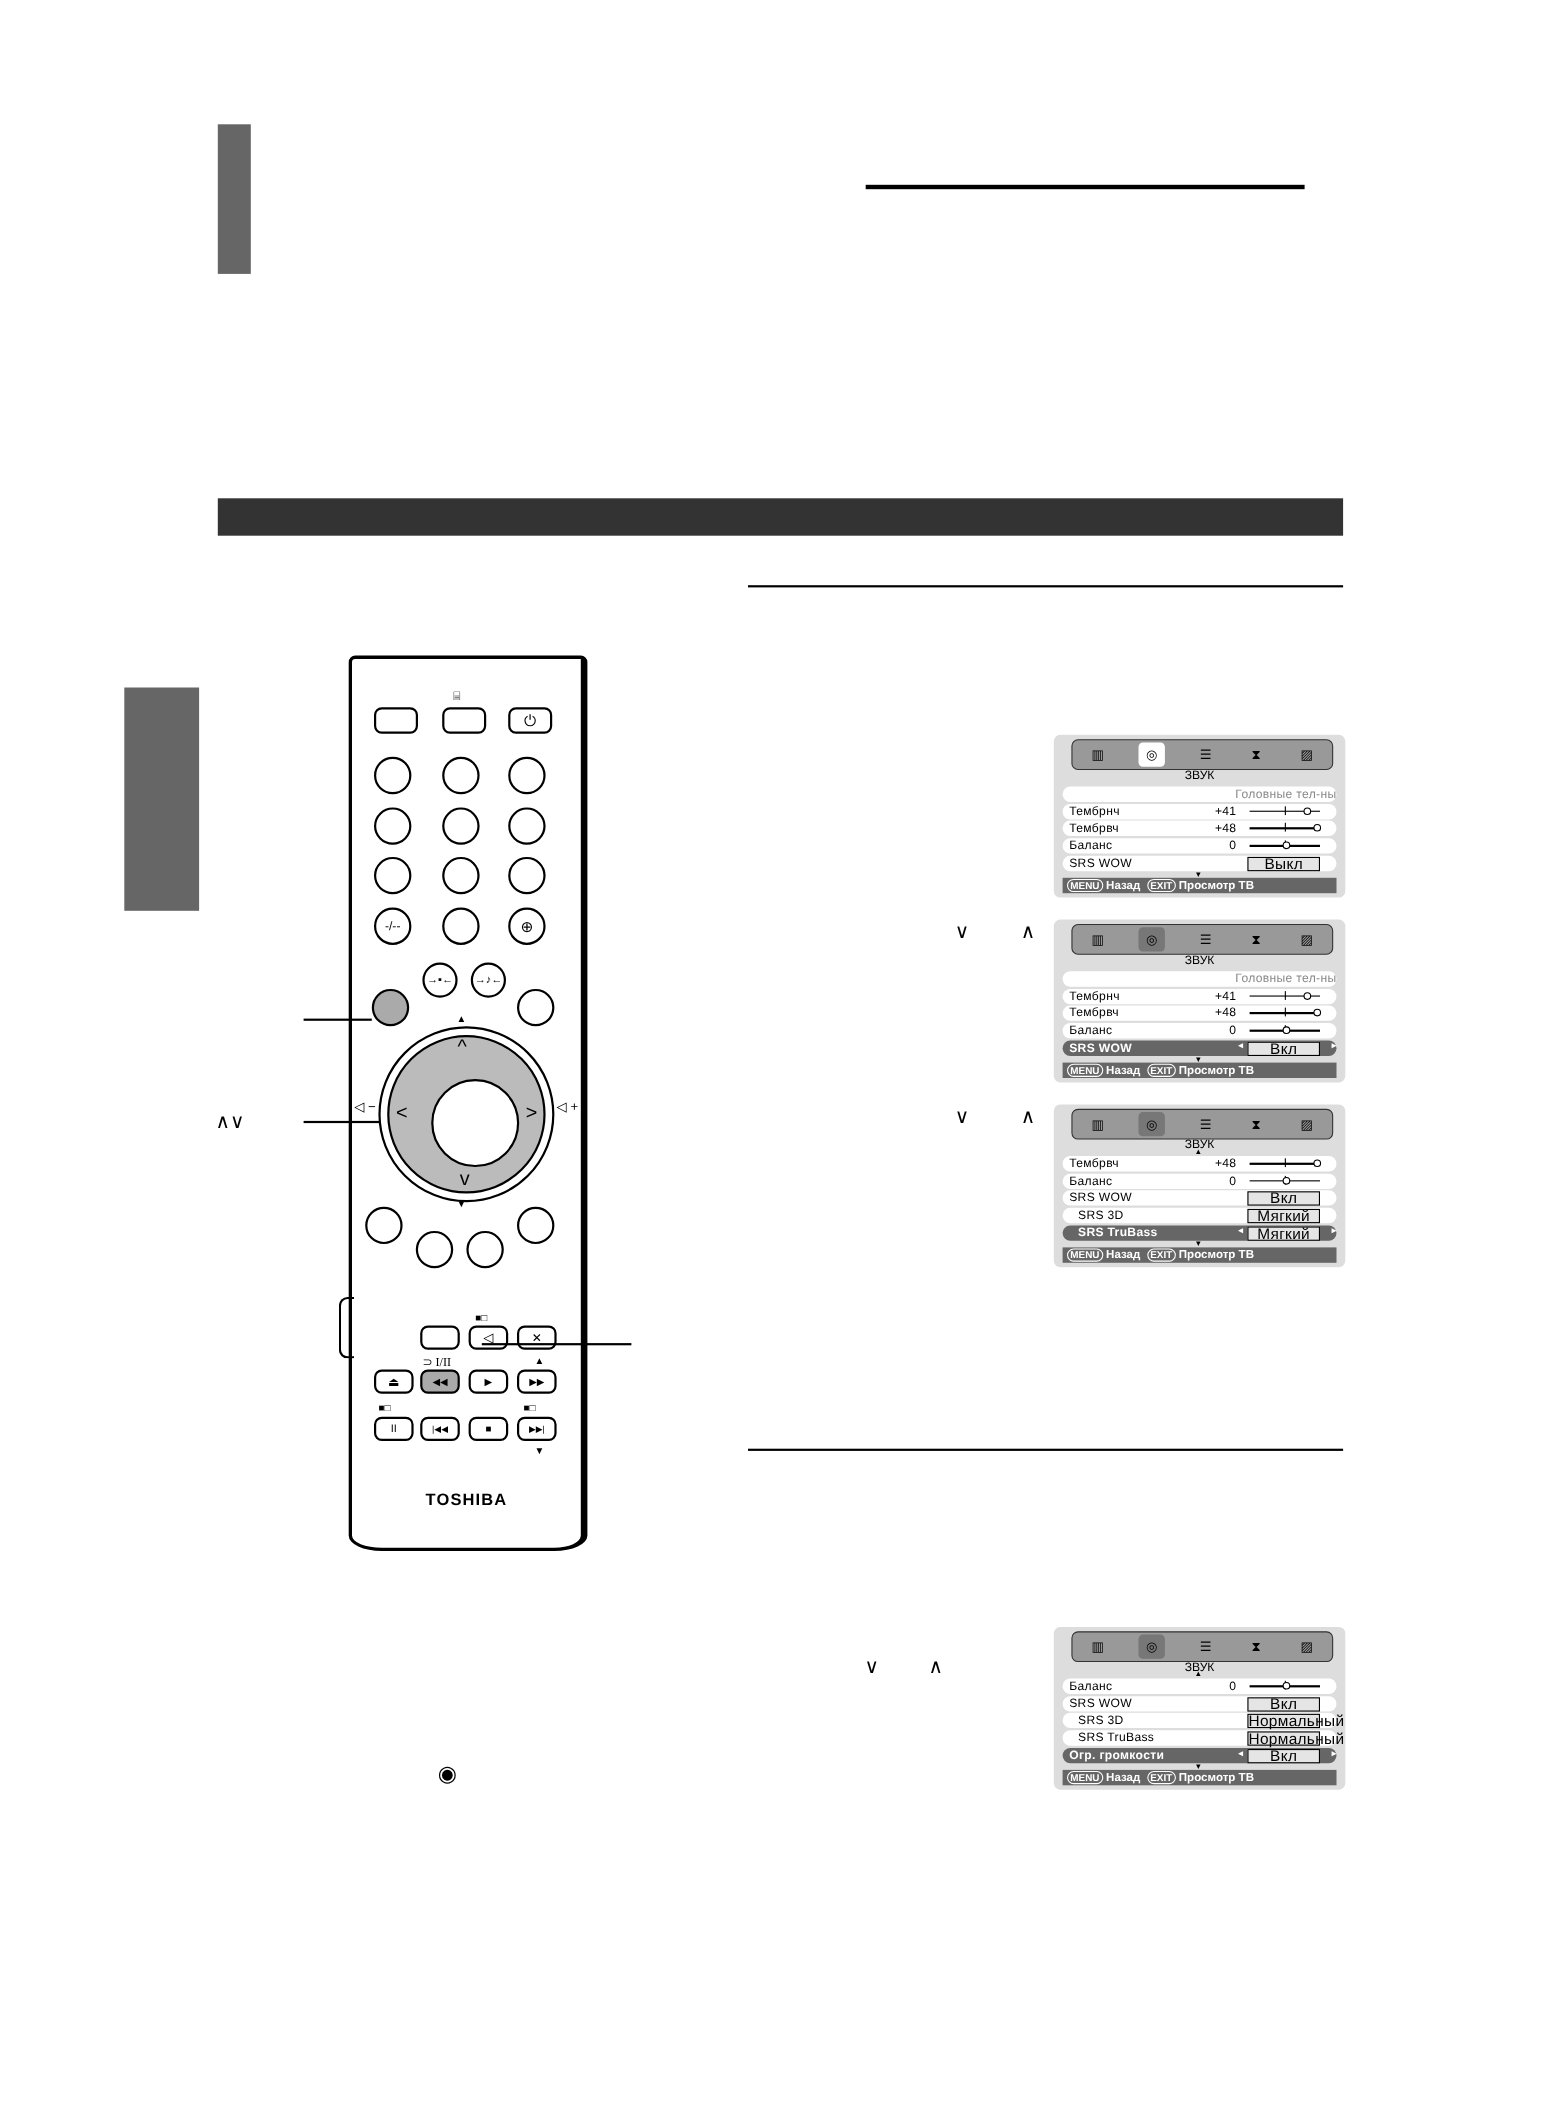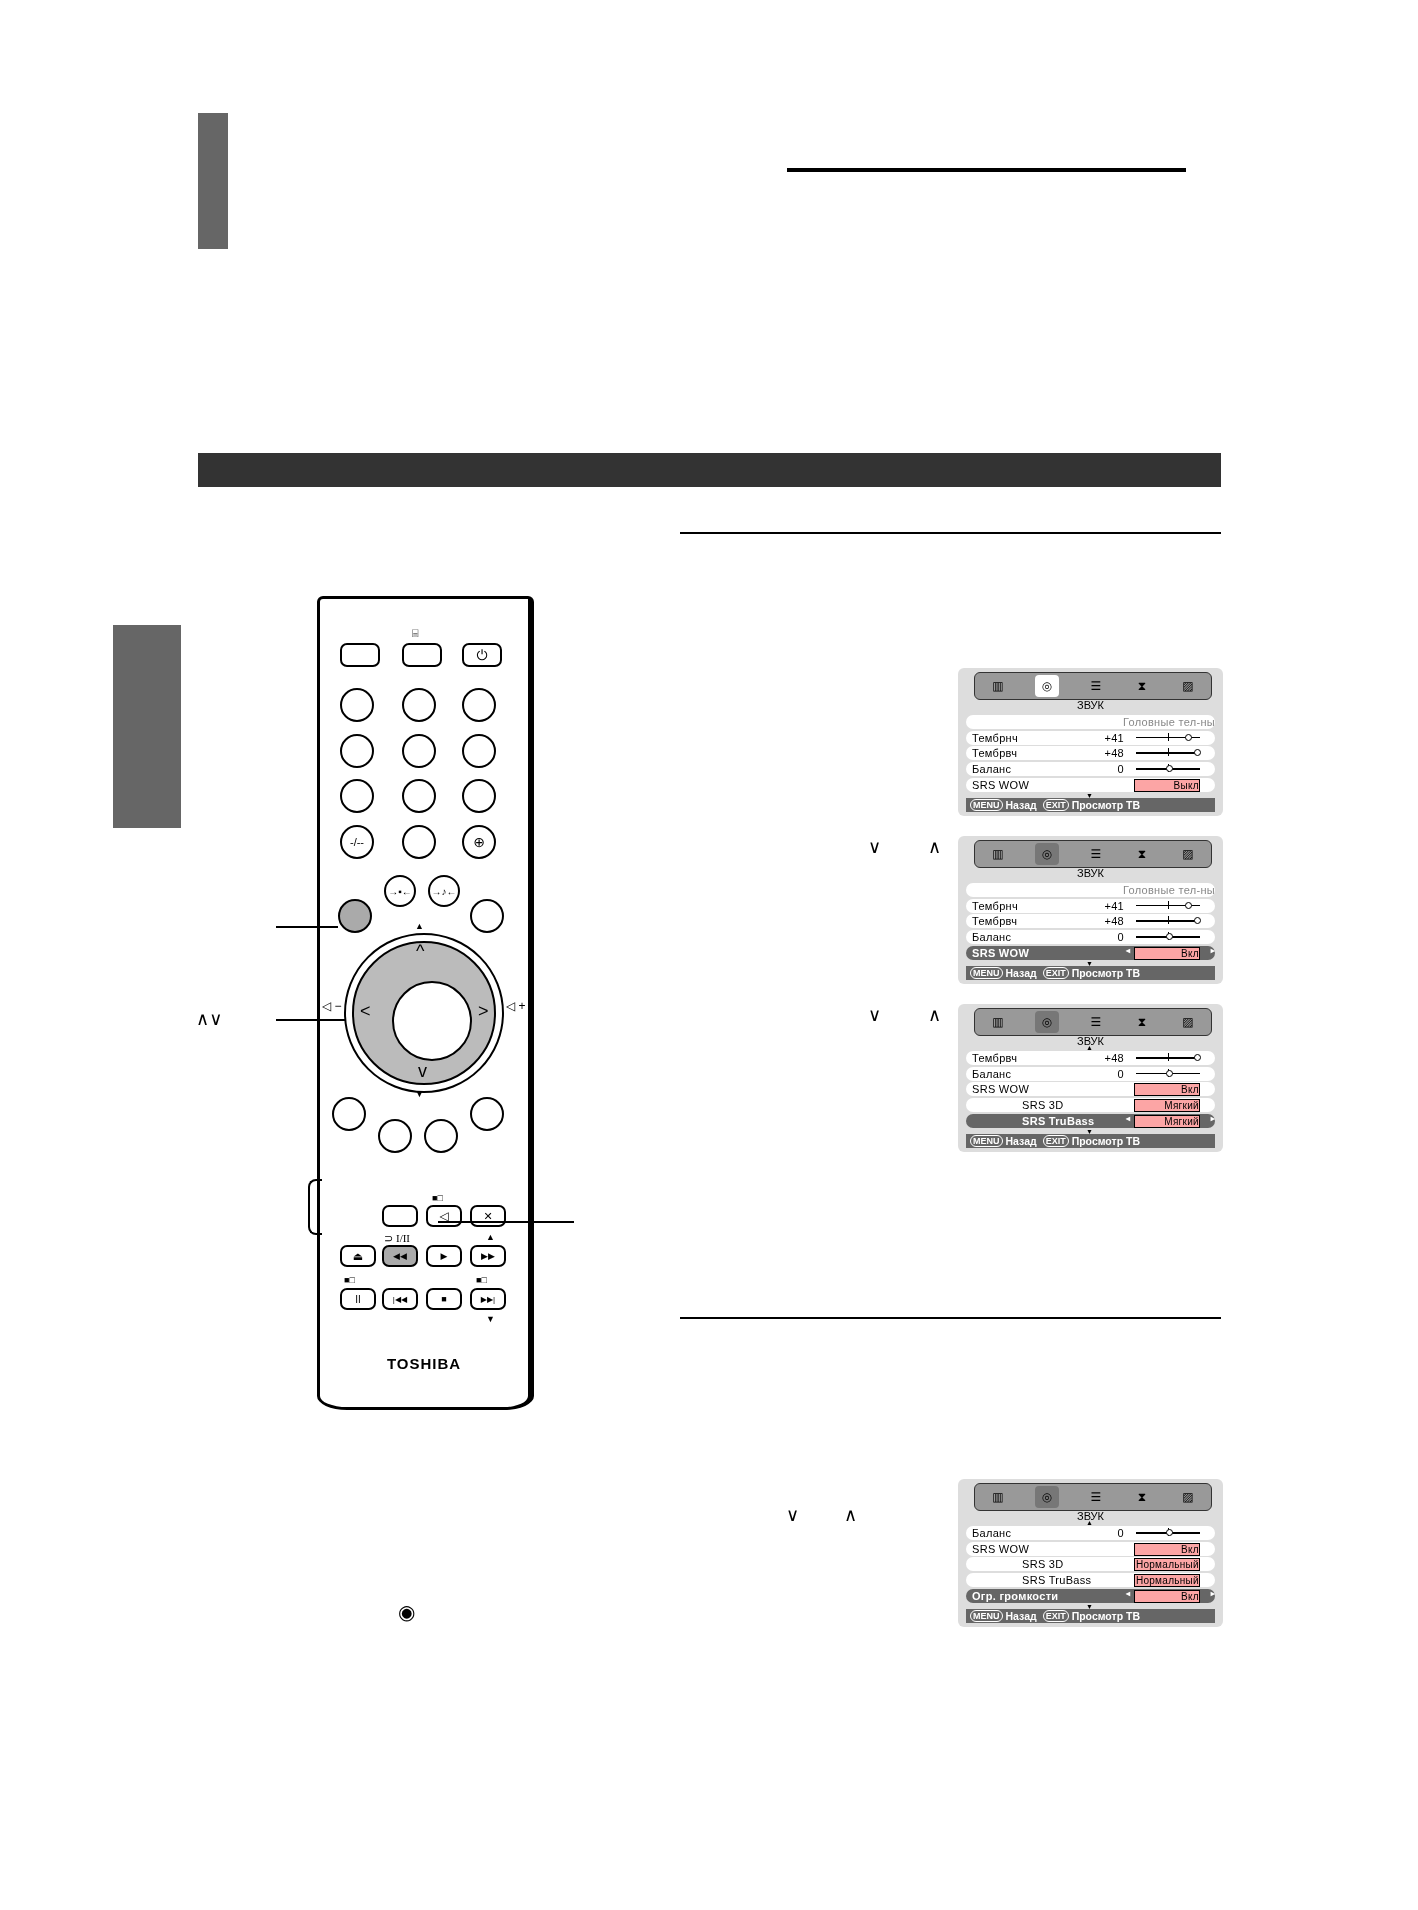--- a/index.html
+++ b/index.html
@@ -29,26 +29,26 @@
   .menu { width:265px; height:148px; background:#ddd; border-radius:6px; font-size:11px; overflow:hidden; }
   .menu-icons { position:absolute; left:16px; top:4px; width:236px; height:26px; background:#999; border:1px solid #333; border-radius:6px; display:flex; justify-content:space-around; align-items:center; }
   .mi { width:18px; height:16px; display:flex; align-items:center; justify-content:center; font-size:12px; }
   .mi.active-bright { background:#fff; border-radius:4px; width:24px; height:22px; }
   .mi.active-dark { background:#777; border-radius:4px; width:24px; height:22px; }
   .menu-title { position:absolute; top:31px; left:0; width:100%; text-align:center; font-size:11px; }
   .rows { position:absolute; left:8px; top:47px; width:249px; }
   .row { height:14px; margin-bottom:1.7px; background:#fff; border-radius:7px; position:relative; display:flex; align-items:center; padding-left:6px; box-sizing:border-box; font-size:11px; letter-spacing:0.3px; }
   .row.dim { color:#888;justify-content:flex-end; }
   .row.sel { background:#666; color:#fff; font-weight:bold; }
-  .row.indent .rl { padding-left:8px;margin-left:42px; }
+  .row.indent .rl { padding-left:8px; }
   .rv { position:absolute; left:128px; width:30px; text-align:right; }
   .slider { position:absolute; left:170px; width:64px; top:6px; height:1.5px; background:#000; }
   .slider .knob { position:absolute; top:-3px; width:5px; height:5px; border:1px solid #000; border-radius:50%; background:#fff; }
   .slider .tick { position:absolute; top:-4px; left:32px; width:1px; height:8px; background:#000; }
-  .box { position:absolute; left:168px; width:64px; height:11px; top:1px; border:1px solid #000; background:#fca5a5; color:#000; font-weight:normal; text-align:right; font-size:10px; line-height:11px; }
+  .box { position:absolute; left:168px; width:64px; height:11px; top:1px; border:1px solid #000; background:#e5e5e5; color:#000; font-weight:normal; text-align:center; font-size:14px; line-height:11px; }
   .arr-l { position:absolute; left:160px; top:0; font-size:8px; color:#fff; }
   .arr-r { position:absolute; right:0; top:0; font-size:8px; color:#fff; }
   .scroll-down { position:absolute; left:128px; font-size:7px; }
   .menu-foot { position:absolute; left:8px; bottom:4px; width:249px; height:14px; background:#666; color:#fff; font-size:10.5px; font-weight:bold; display:flex; align-items:center; padding-left:4px; box-sizing:border-box; }
   .key { border:1px solid #fff; border-radius:6px; padding:0 2px; font-size:9px; margin-right:3px; }
 </style>
 </head>
 <body>
 
 <div class="abs side-tab-top"></div>

